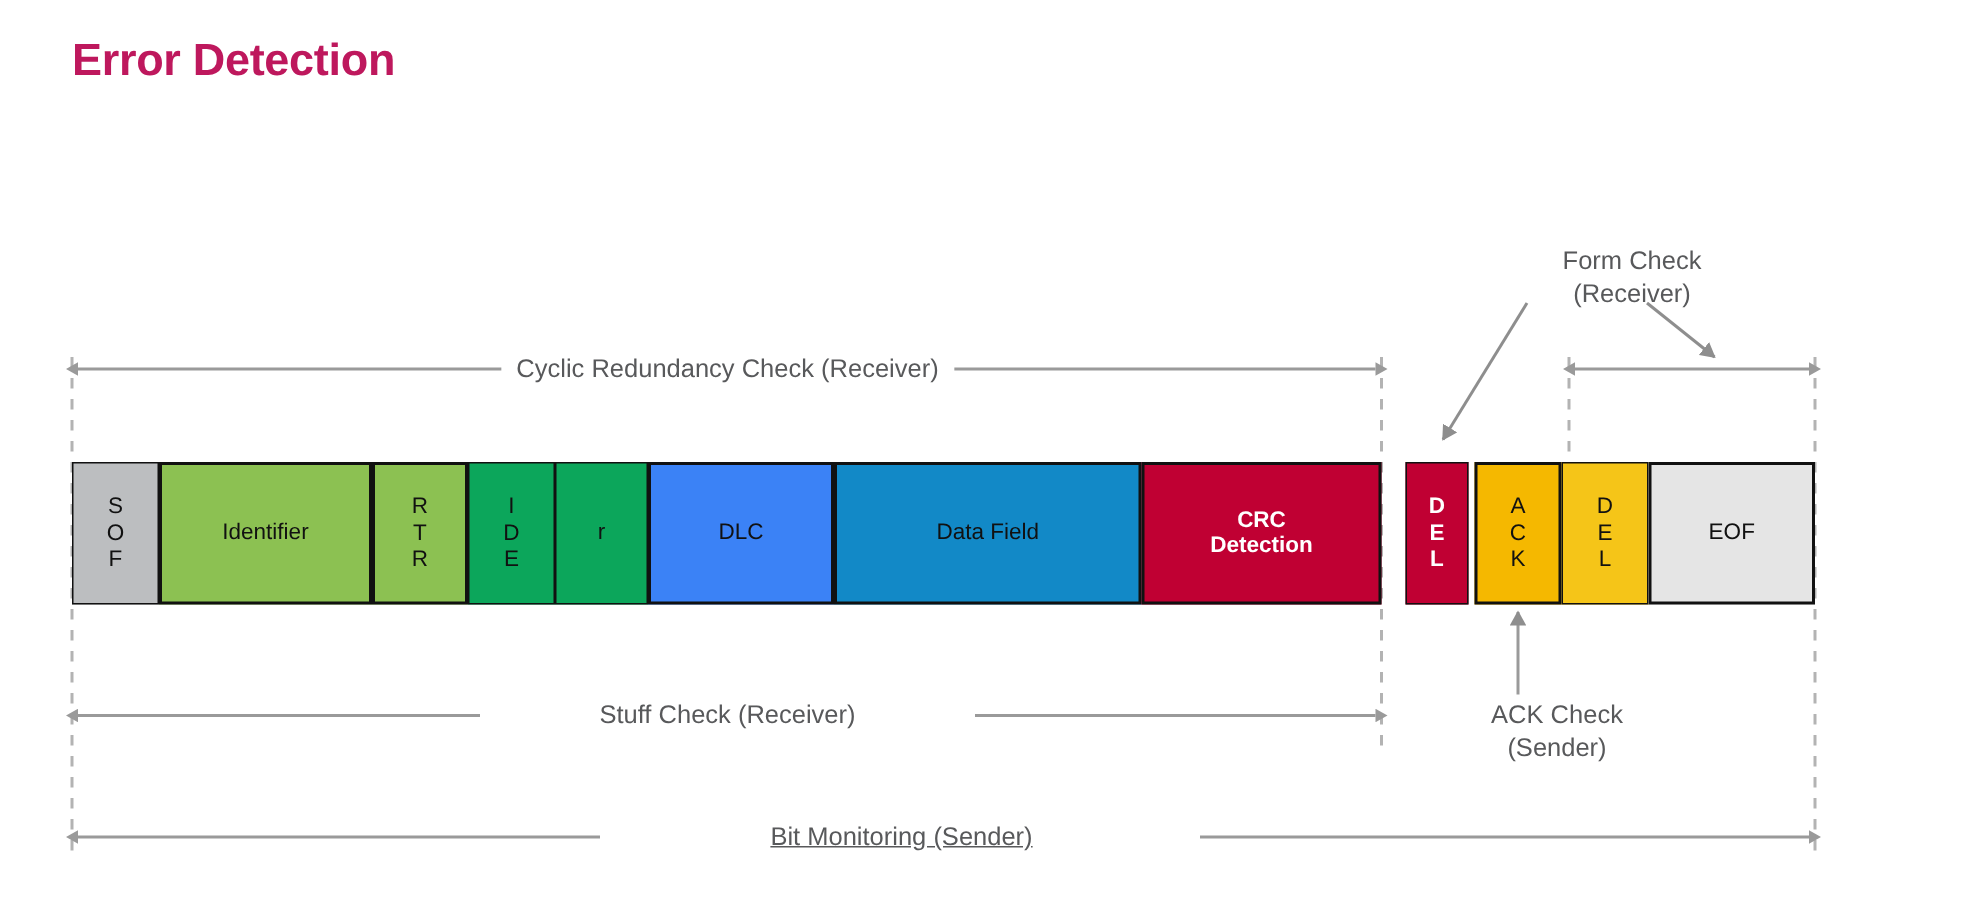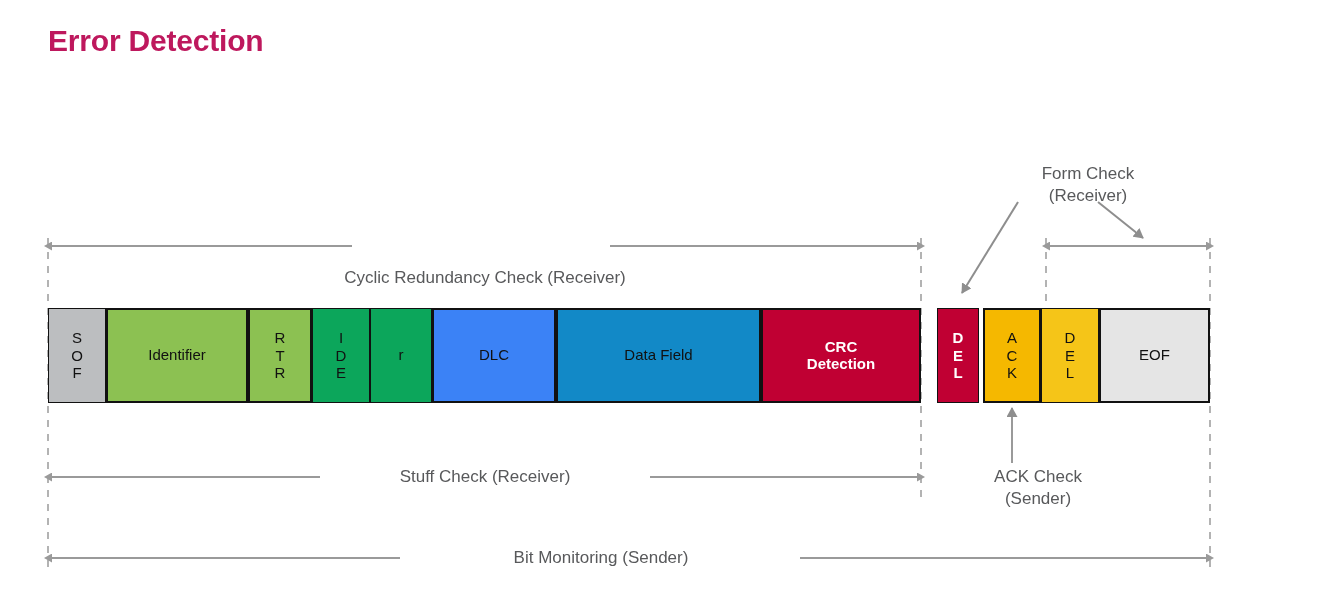--- a/index.html
+++ b/index.html
@@ -108,23 +108,23 @@
     <g stroke="#9A9A9A" stroke-width="2" fill="none">
       <line x1="1012" y1="463" x2="1012" y2="408" marker-end="url(#arrHead)"></line>
     </g>
 
     <g stroke="#9A9A9A" stroke-width="2">
       <line x1="52" y1="558" x2="400" y2="558" marker-start="url(#arrL)"></line>
       <line x1="800" y1="558" x2="1206" y2="558" marker-end="url(#arrR)"></line>
     </g>
   </svg>
 
-  <div class="measure-label" style="left:485px;top:246px;margin-top:32px;">Cyclic Redundancy Check (Receiver)</div>
+  <div class="measure-label" style="left:485px;top:246px;">Cyclic Redundancy Check (Receiver)</div>
   <div class="measure-label" style="left:485px;top:477px;">Stuff Check (Receiver)</div>
-  <div class="measure-label" style="left:601px;top:558px;">Bit Monitoring (Sender)</div>
+  <div class="measure-label" style="left:601px;top:558px;text-decoration:underline;">Bit Monitoring (Sender)</div>
 
   <div class="ann" style="left:988px;top:123px;width:200px;margin-top:40px;">Form Check
 (Receiver)</div>
   <div class="ann" style="left:948px;top:466px;width:180px;">ACK Check
 (Sender)</div>
 
   <div class="frame-row" id="frame-row">
       <div class="field thin vert" style="left: 48px; width: 58px; background: rgb(188, 190, 192); color: rgb(17, 17, 17); border-color: rgb(17, 17, 17);"><span class="lbl">S
 O
 F</span></div>

